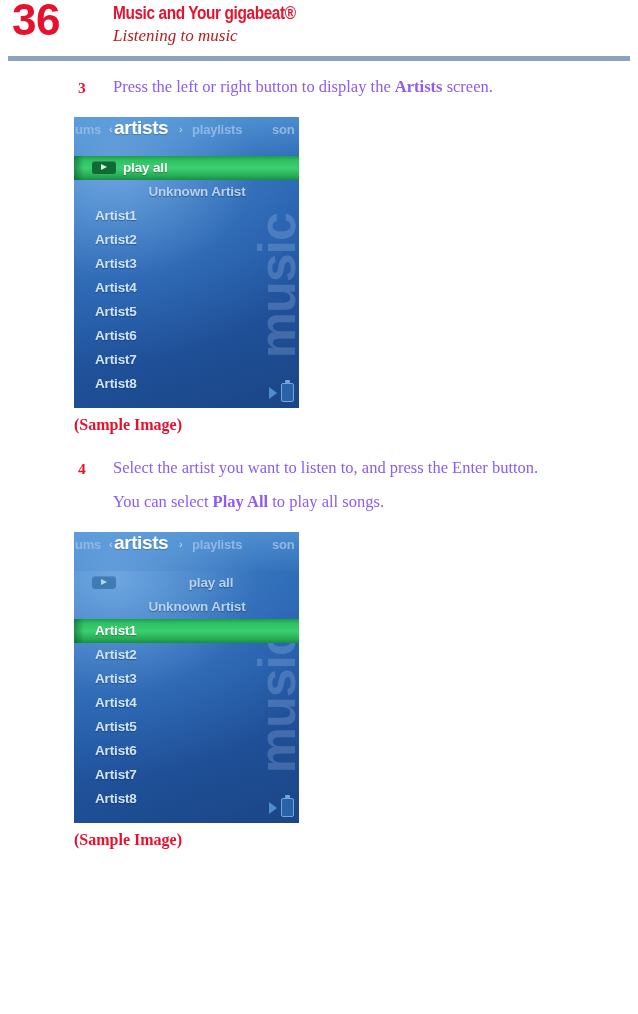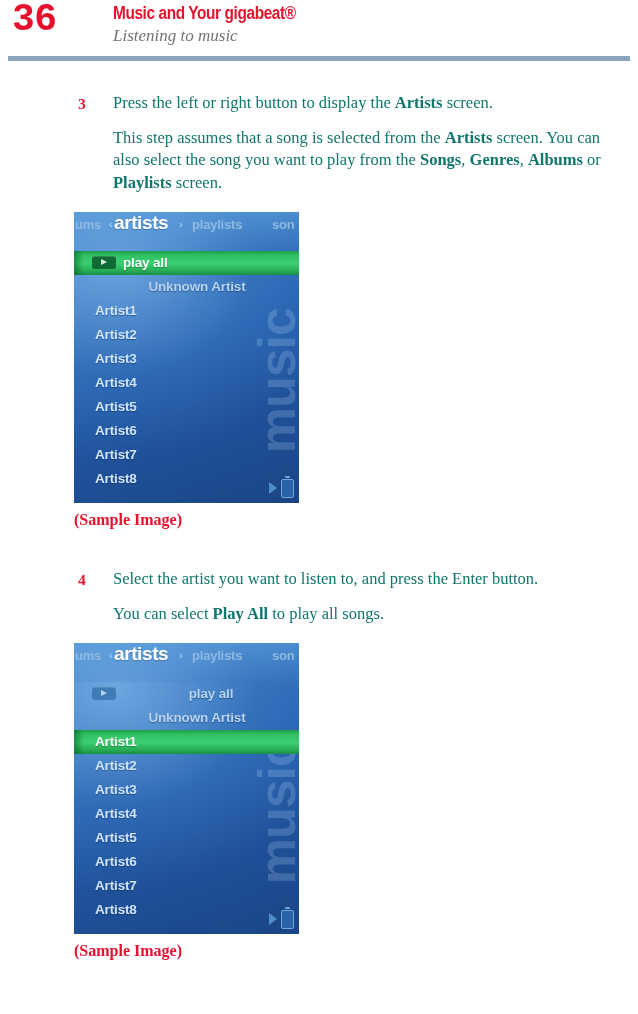--- a/index.html
+++ b/index.html
@@ -20,23 +20,23 @@
   .page-header {
     position: absolute;
     left: 0; top: 0;
     width: 638px;
     height: 62px;
   }
   .folio {
     position: absolute;
     left: 12px;
     top: 2px;
-    font-family: Liberation Mono, monospace;
-    font-weight: bold;
-    font-size: 38px;
+    font-family: Liberation Sans, sans-serif;
+    font-weight: bold;
+    font-size: 44px;
     line-height: 36px;
     color: #e8112d;
     letter-spacing: -0.5px;
   }
   .header-titles {
     position: absolute;
     left: 113px;
     top: 3px;
   }
   .header-book-title {
@@ -48,21 +48,21 @@
     letter-spacing: -0.45px;
     transform: scaleX(0.88);
     transform-origin: left center;
     white-space: nowrap;
   }
   .header-section-title {
     font-family: "Liberation Serif", serif;
     font-style: italic;
     font-size: 17px;
     line-height: 22px;
-    color: #737373;
+    color: #b91c1c;
     margin-top: 2px;
     white-space: nowrap;
   }
   .header-rule {
     position: absolute;
     left: 8px;
     top: 56px;
     width: 622px;
     height: 5px;
     background: #8ba3bc;
@@ -84,26 +84,26 @@
     left: 78px;
     top: 2px;
     width: 16px;
     font-family: "Liberation Serif", serif;
     font-weight: bold;
     font-size: 15.5px;
     line-height: 20px;
     color: #e8112d;
   }
   .para {
-    margin: 16px 0 0 113px;
+    margin: 0 0 0 113px;
     padding-right: 8px;
     font-family: "Liberation Serif", serif;
     font-size: 16.5px;
     line-height: 22.5px;
-    color: #0f766e;
+    color: #8b5cf6;
     text-align: left;
   }
   .para.gap {
     margin-top: 12px;
   }
   .para b { font-weight: bold; }
 
   .caption {
     margin: 7px 0 0 74px;
     font-family: "Liberation Serif", serif;
@@ -295,21 +295,20 @@
     <div class="header-section-title">Listening to music</div>
   </div>
   <div class="header-rule"></div>
 </div>
 
 <div class="content">
 
   <div class="step">
     <div class="step-number">3</div>
     <p class="para">Press the left or right button to display the <b>Artists</b> screen.</p>
-    <p class="para gap">This step assumes that a song is selected from the <b>Artists</b> screen. You can also select the song you want to play from the <b>Songs</b>, <b>Genres</b>, <b>Albums</b> or <b>Playlists</b> screen.</p>
   </div>
 
   <div class="spacer-a"></div>
 
   <div class="device-shot">
     <div class="watermark">music</div>
 
     <div class="tabbar">
       <span class="tab t-albums">ums</span>
       <span class="arrow left">‹</span>

